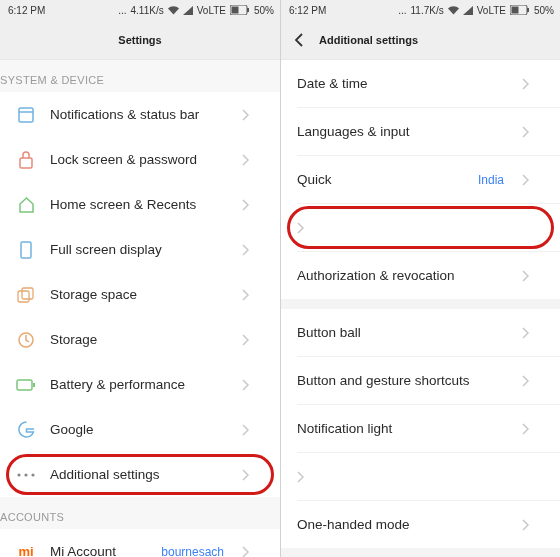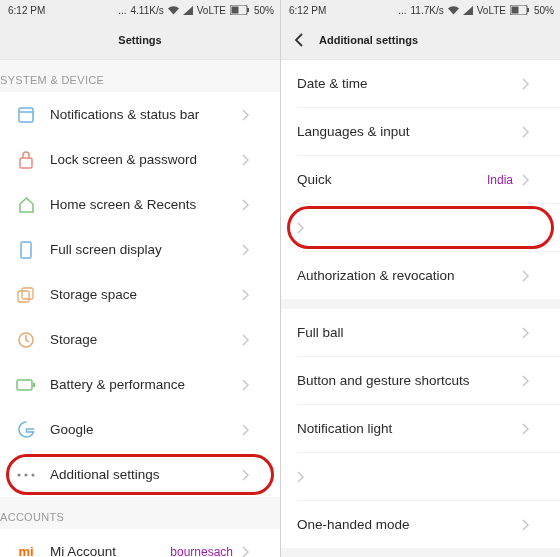--- a/index.html
+++ b/index.html
@@ -64,21 +64,21 @@
   .row.tight { height: 47px; }
   .row-icon {
     width: 20px;
     height: 20px;
     margin-right: 14px;
     display: flex;
     align-items: center;
     justify-content: center;
   }
   .row-label { flex: 1; font-size: 13.5px; color: #2a2a2a; }
-  .row-value { font-size: 12px; color: #a21caf; margin-right: 9px; text-align: right; }
+  .row-value { font-size: 12px; color: #3b82f6; margin-right: 18px; text-align: right; }
   .chevron { width: 8px; height: 12px; opacity: 0.35; }
   .gap { height: 10px; background: #f4f4f4; }
   .highlight {
     position: absolute;
     border: 3px solid #d11a18;
     border-radius: 22px;
     pointer-events: none;
     left: 6px;
     right: 6px;
   }
@@ -306,21 +306,21 @@
     <div class="row tight">
       <span class="row-label">Authorization &amp; revocation</span>
       <svg class="chevron" viewBox="0 0 8 12">
           <path d="M1 1 L6 6 L1 11" fill="none" stroke="#666" stroke-width="1.5"></path>
         </svg>
     </div>
 
     <div class="gap"></div>
 
     <div class="row tight">
-      <span class="row-label">Full ball</span>
+      <span class="row-label">Button ball</span>
       <svg class="chevron" viewBox="0 0 8 12">
           <path d="M1 1 L6 6 L1 11" fill="none" stroke="#666" stroke-width="1.5"></path>
         </svg>
     </div>
     <div class="divider"></div>
     <div class="row tight">
       <span class="row-label">Button and gesture shortcuts</span>
       <svg class="chevron" viewBox="0 0 8 12">
           <path d="M1 1 L6 6 L1 11" fill="none" stroke="#666" stroke-width="1.5"></path>
         </svg>

